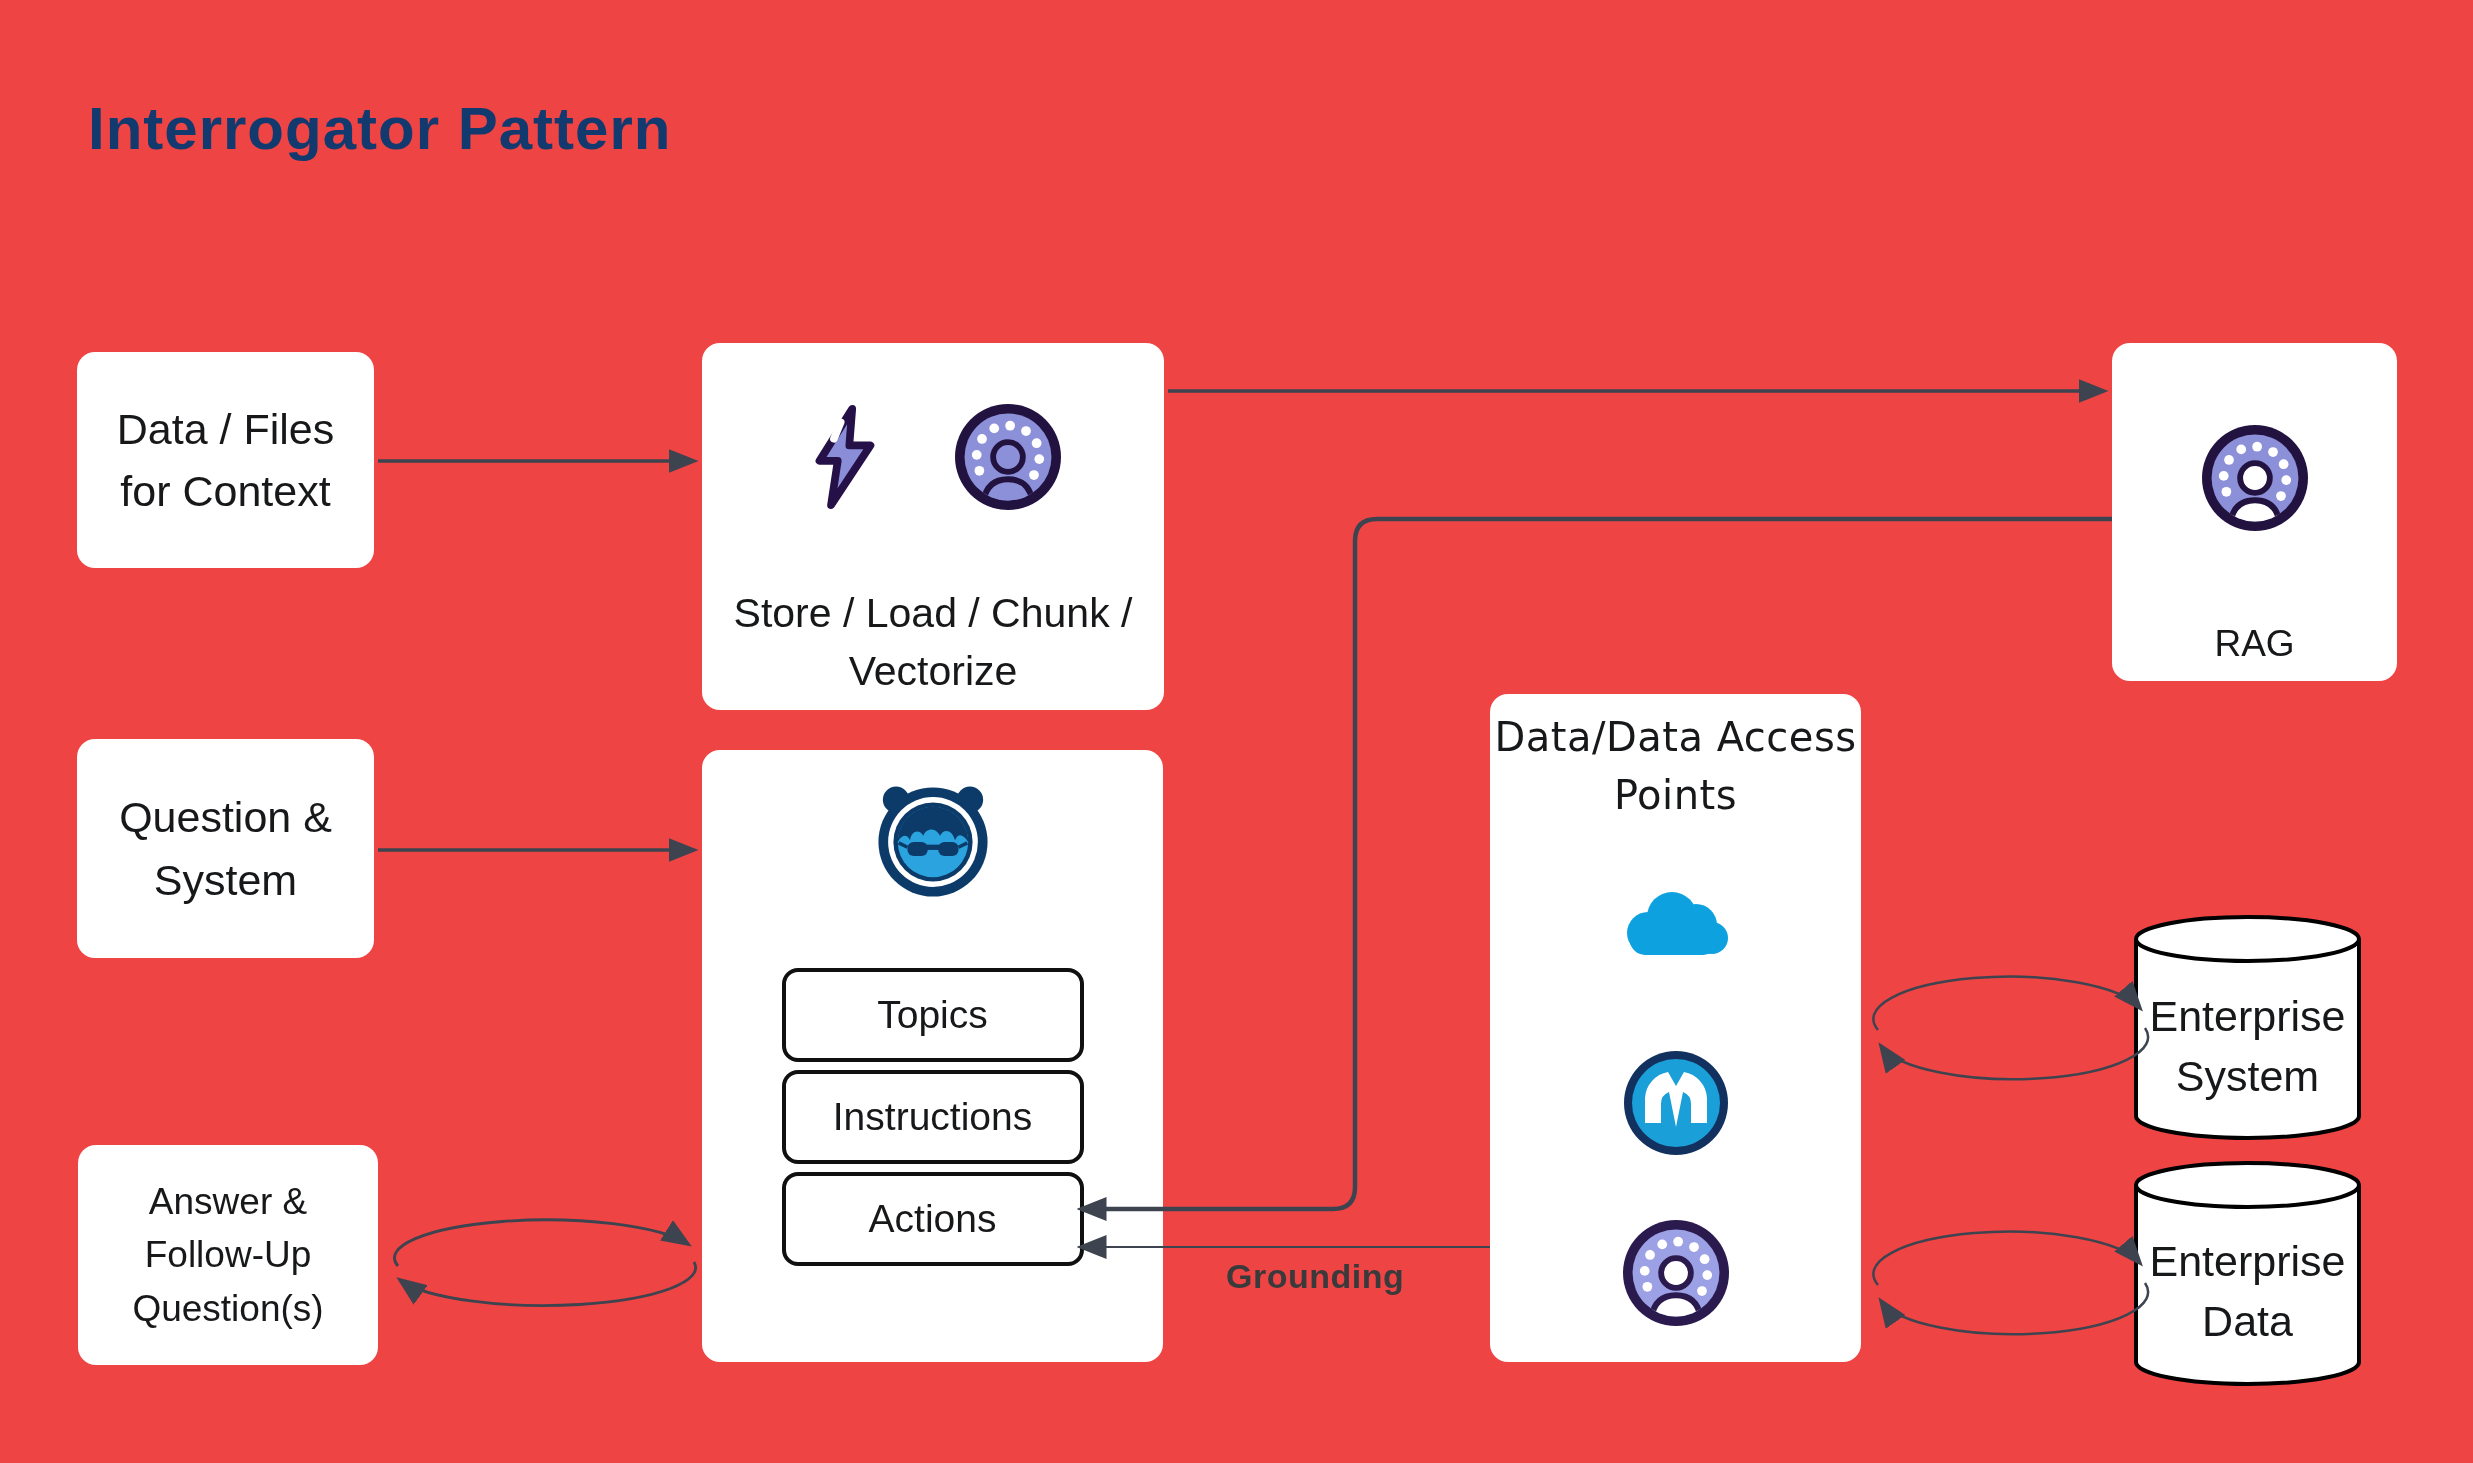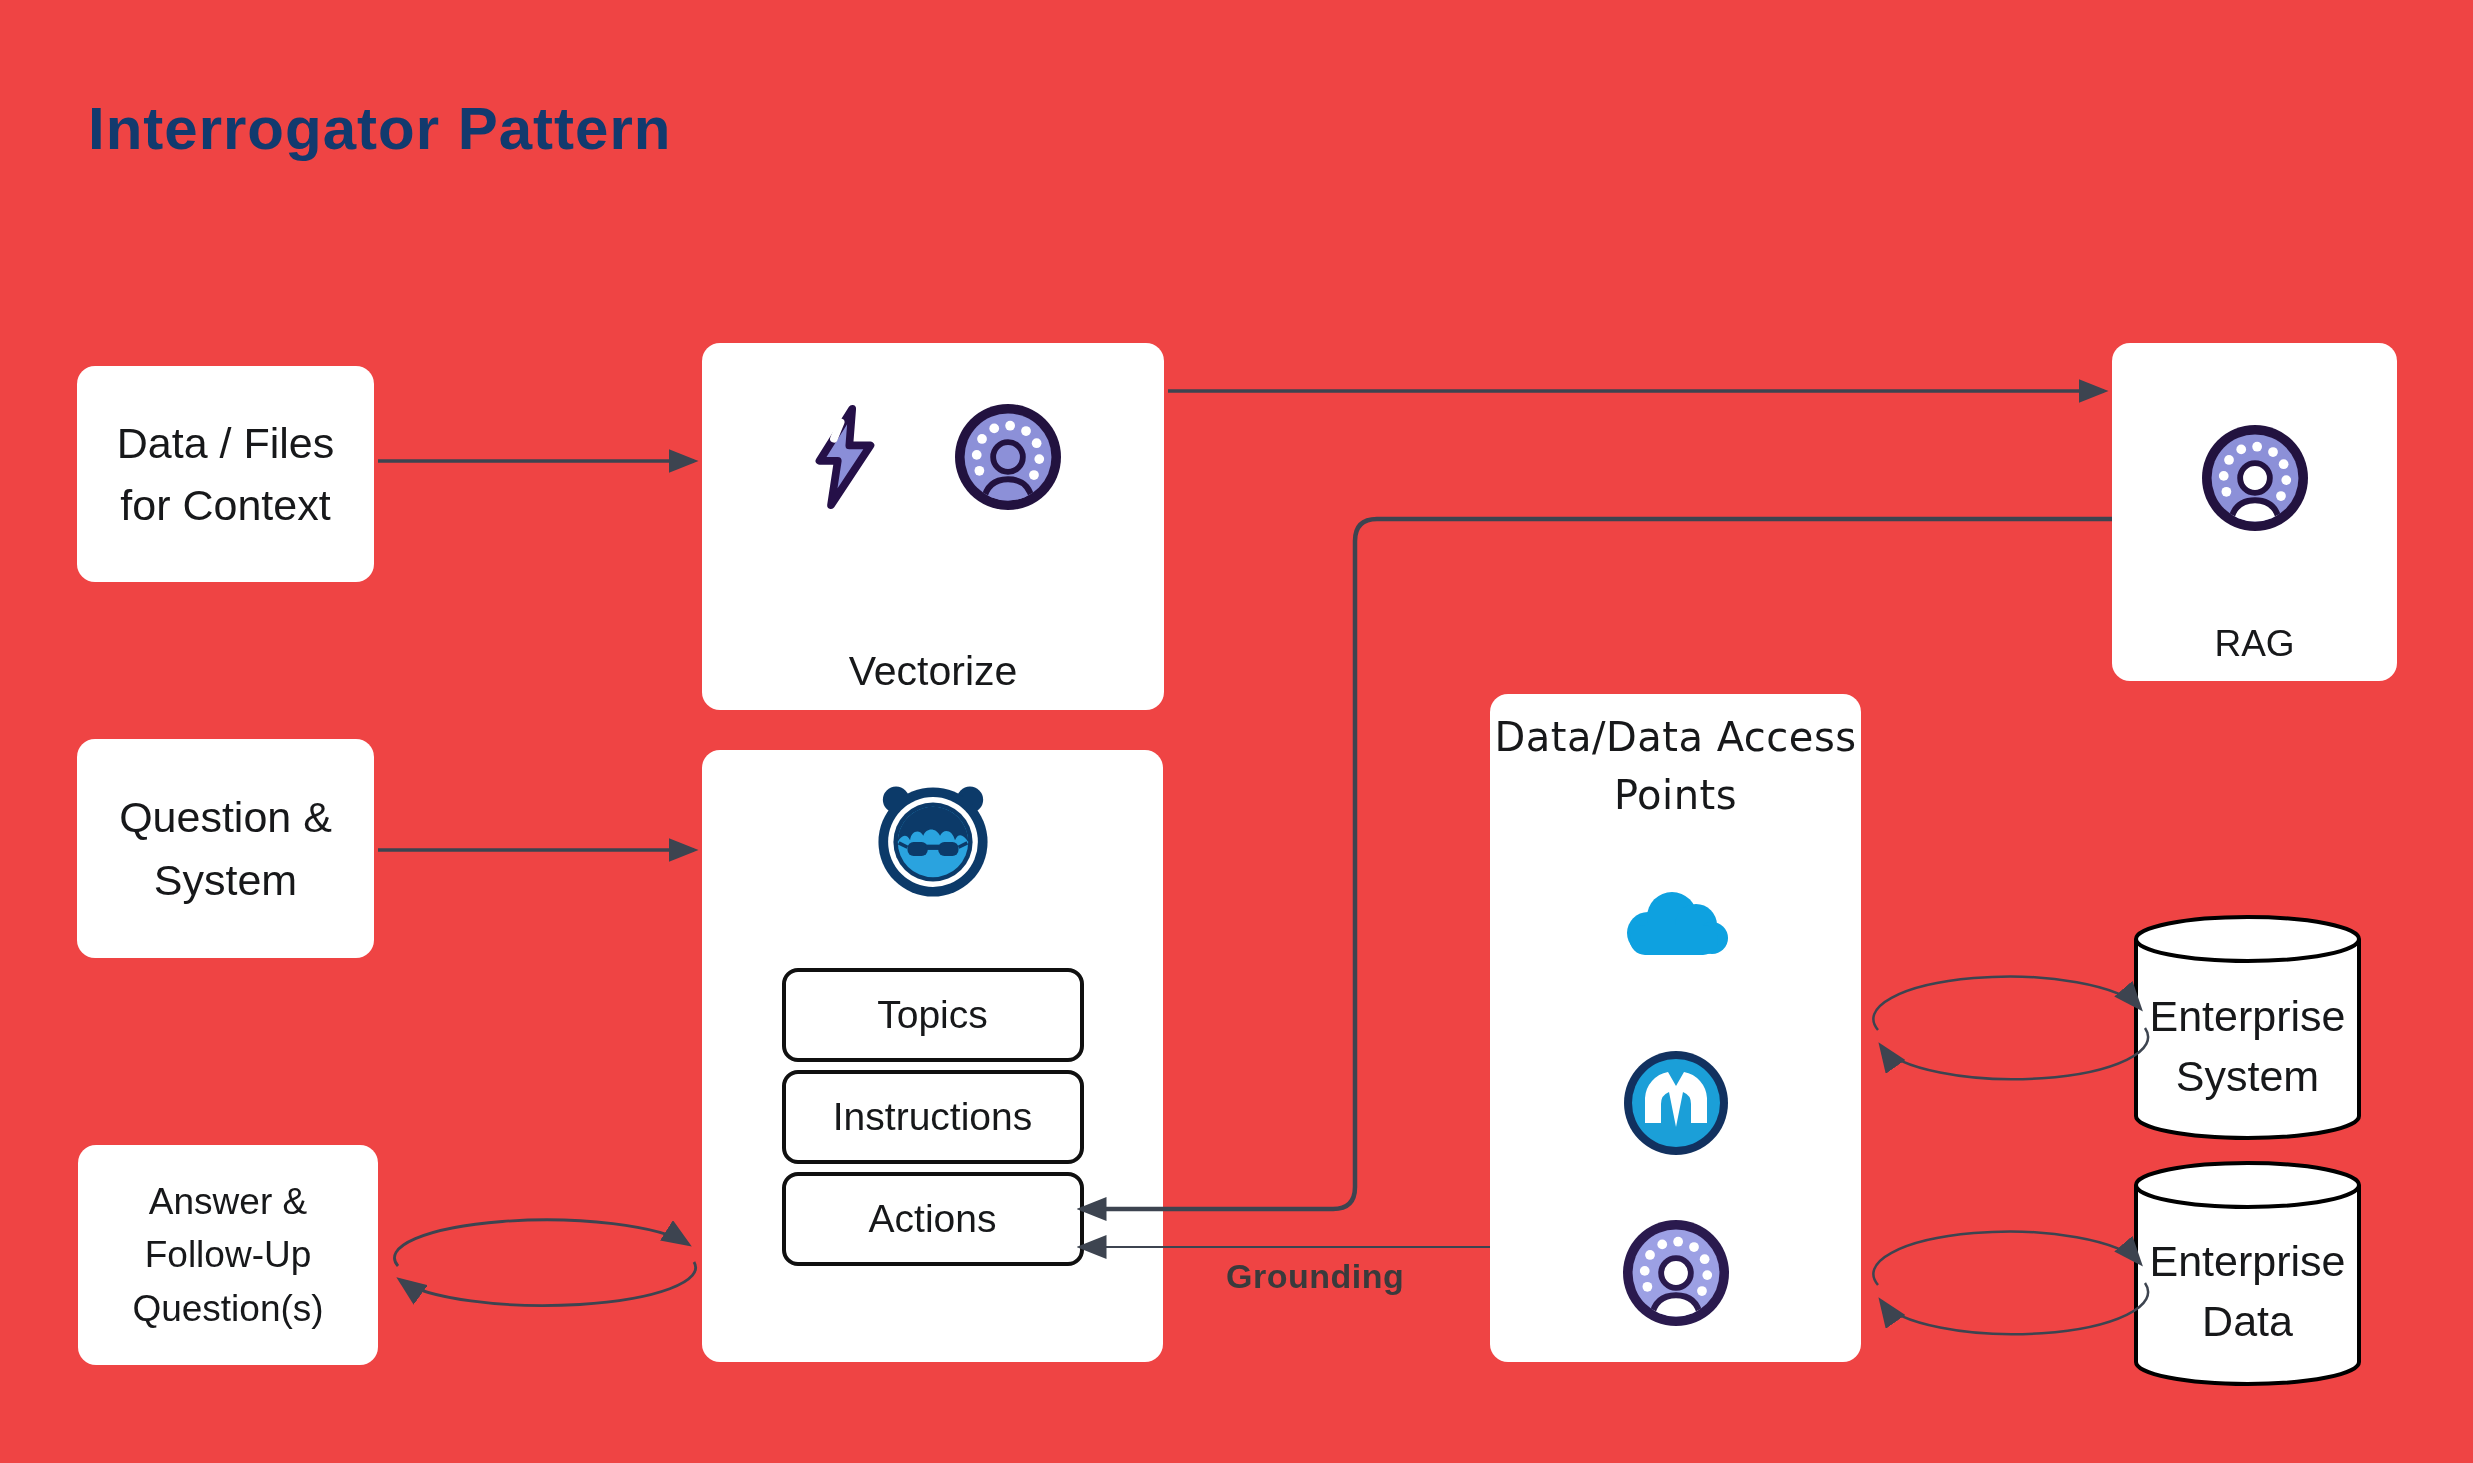--- a/index.html
+++ b/index.html
@@ -38,21 +38,21 @@
   .grounding{position:absolute;left:1226px;top:1257px;z-index:6;font-size:34px;
              font-weight:700;color:#3a3a3c;letter-spacing:0.5px;}
 </style>
 </head>
 <body>
 
 <div class="stage">
 
   <div class="page-title">Interrogator Pattern</div>
 
-  <div class="box sidebox" style="left:77px;top:352px;width:297px;height:216px;margin-top:14px;">
+  <div class="box sidebox" style="left:77px;top:352px;width:297px;height:216px;">
     <span class="line">Data / Files</span>
     <span class="line">for Context</span>
   </div>
 
   <div class="box sidebox" style="left:77px;top:739px;width:297px;height:219px;">
     <span class="line">Question &amp;</span>
     <span class="line">System</span>
   </div>
 
   <div class="box sidebox" style="left:78px;top:1145px;width:300px;height:220px;font-size:37px;justify-content:center;">
@@ -86,20 +86,21 @@
             <circle cx="29.5" cy="2" r="4.6"></circle>
             <circle cx="24.5" cy="17" r="4.6"></circle>
         </g>
         <g clip-path="url(#ec1)">
           <path d="M -24 52 Q -24 21 0 21 Q 24 21 24 52 Z" fill="#8c90d8" stroke="#22123f" stroke-width="5.5"></path>
         </g>
         <circle cx="0" cy="0" r="14" fill="#8c90d8" stroke="#22123f" stroke-width="5.5"></circle>
       </svg>
     </div>
     <div class="store-label">
+      <span class="line">Store / Load / Chunk /</span>
       <span class="line">Vectorize</span>
     </div>
   </div>
 
   <div class="box agent-box" style="left:702px;top:750px;width:461px;height:612px;">
     <svg class="agent-mascot" width="132" height="132" viewBox="-75 -75 150 150">
       <circle cx="-42" cy="-48" r="15" fill="#0c3a69"></circle>
       <circle cx="42" cy="-48" r="15" fill="#0c3a69"></circle>
       <circle r="62" fill="#0c3a69"></circle>
       <circle r="51" fill="#ffffff"></circle>

